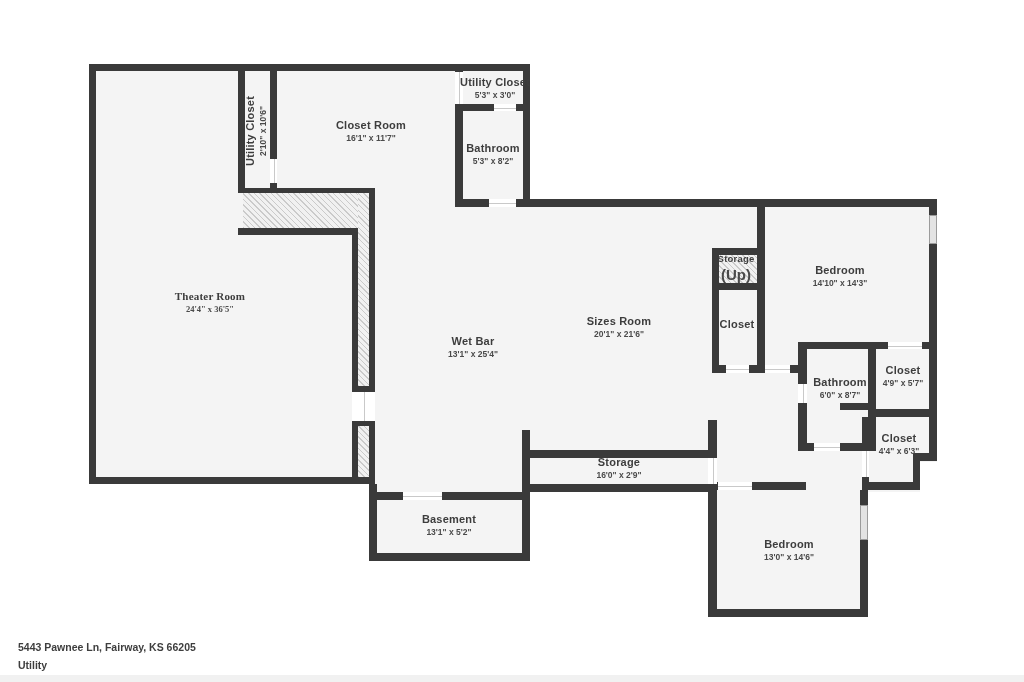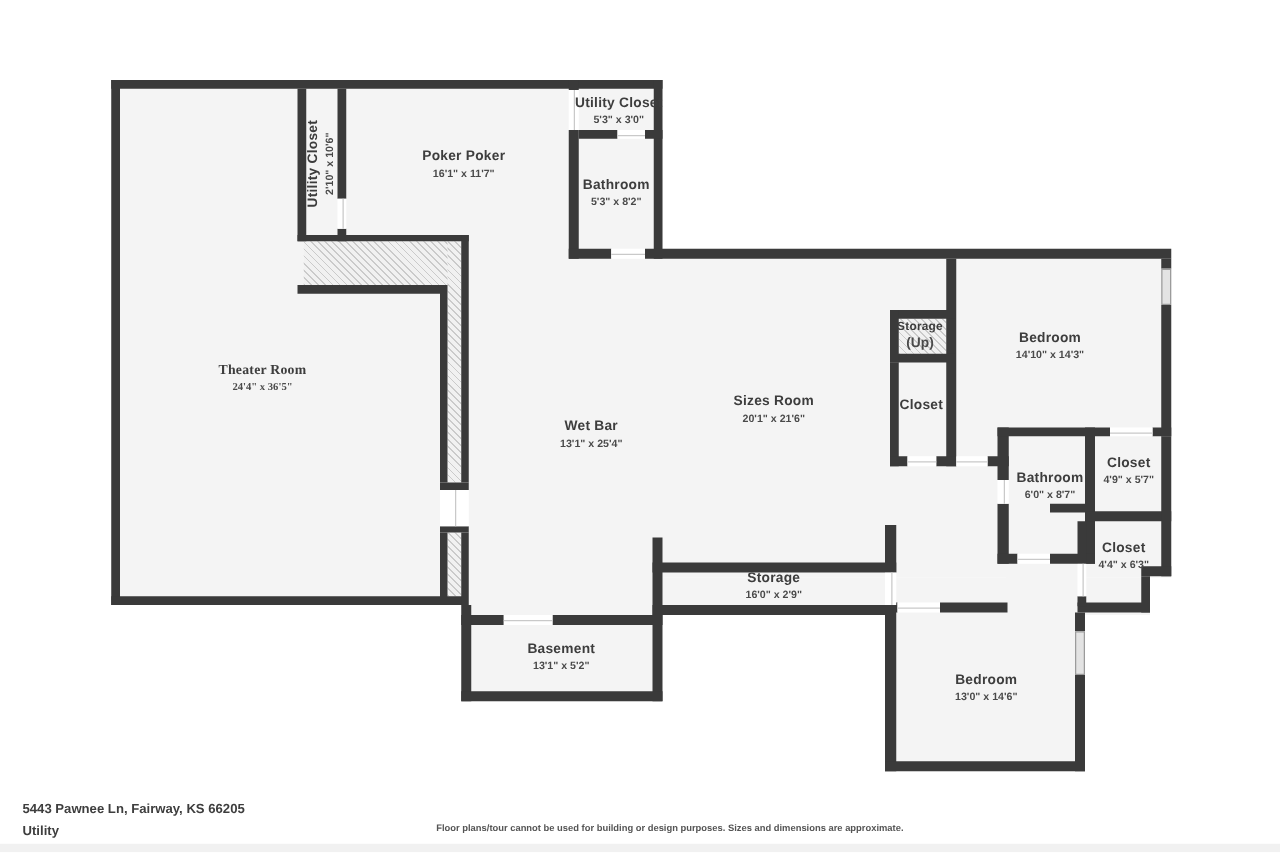--- a/index.html
+++ b/index.html
@@ -12,21 +12,21 @@
   .wall{position:absolute;background:#3a3a3a;z-index:3;}
   .door{position:absolute;background:#ffffff;z-index:4;}
   .dline-h{position:absolute;left:0;right:0;top:50%;height:1px;background:#c9c9c9;}
   .dline-v{position:absolute;top:0;bottom:0;left:50%;width:1px;background:#c9c9c9;}
   .window{position:absolute;background:#e3e3e3;border:1px solid #9b9b9b;box-sizing:border-box;z-index:5;}
   .room{position:absolute;transform:translate(-50%,-50%);text-align:center;z-index:6;white-space:nowrap;color:#3d3d3d;}
   .room.rot{transform:translate(-50%,-50%) rotate(-90deg);}
   .rname{font-size:11px;font-weight:bold;letter-spacing:.2px;line-height:1.25;}
   .rdims{font-size:8.5px;font-weight:bold;color:#4a4a4a;line-height:1.35;}
   .room.small .rname{font-size:9.5px;}
-  .room.small .rdims{font-size:11px;}
+  .room.small .rdims{font-size:15px;}
   .footer-line{position:absolute;color:#3e3e3e;font-weight:bold;z-index:7;}
   #addr{left:18px;top:641px;font-size:10.5px;}
   #level{left:18px;top:659px;font-size:10.5px;}
   #disclaimer{left:349px;top:658px;font-size:7.5px;color:#555555;font-weight:bold;}
   #bottombar{position:absolute;left:0;right:0;bottom:0;height:7px;background:#f1f1f1;z-index:8;}
 </style>
 </head>
 <body>
 
 <div id="stage">
@@ -151,21 +151,21 @@
 
   <div class="room" style="left:210px;top:303px;font-family:Liberation Serif, serif;">
     <div class="rname">Theater Room</div>
     <div class="rdims">24'4" x 36'5"</div>
   </div>
   <div class="room rot" style="left:257px;top:131px;">
     <div class="rname">Utility Closet</div>
     <div class="rdims">2'10" x 10'6"</div>
   </div>
   <div class="room" style="left:371px;top:132px;">
-    <div class="rname">Poker Poker</div>
+    <div class="rname">Closet Room</div>
     <div class="rdims">16'1" x 11'7"</div>
   </div>
   <div class="room" style="left:495px;top:89px;">
     <div class="rname">Utility Closet</div>
     <div class="rdims">5'3" x 3'0"</div>
   </div>
   <div class="room" style="left:493px;top:155px;">
     <div class="rname">Bathroom</div>
     <div class="rdims">5'3" x 8'2"</div>
   </div>
@@ -208,15 +208,14 @@
     <div class="rname">Basement</div>
     <div class="rdims">13'1" x 5'2"</div>
   </div>
   <div class="room" style="left:789px;top:551px;">
     <div class="rname">Bedroom</div>
     <div class="rdims">13'0" x 14'6"</div>
   </div>
 
   <div id="addr" class="footer-line">5443 Pawnee Ln, Fairway, KS 66205</div>
   <div id="level" class="footer-line">Utility</div>
-  <div id="disclaimer" class="footer-line">Floor plans/tour cannot be used for building or design purposes. Sizes and dimensions are approximate.</div>
   <div id="bottombar"></div>
 </div>
 
 </body></html>

